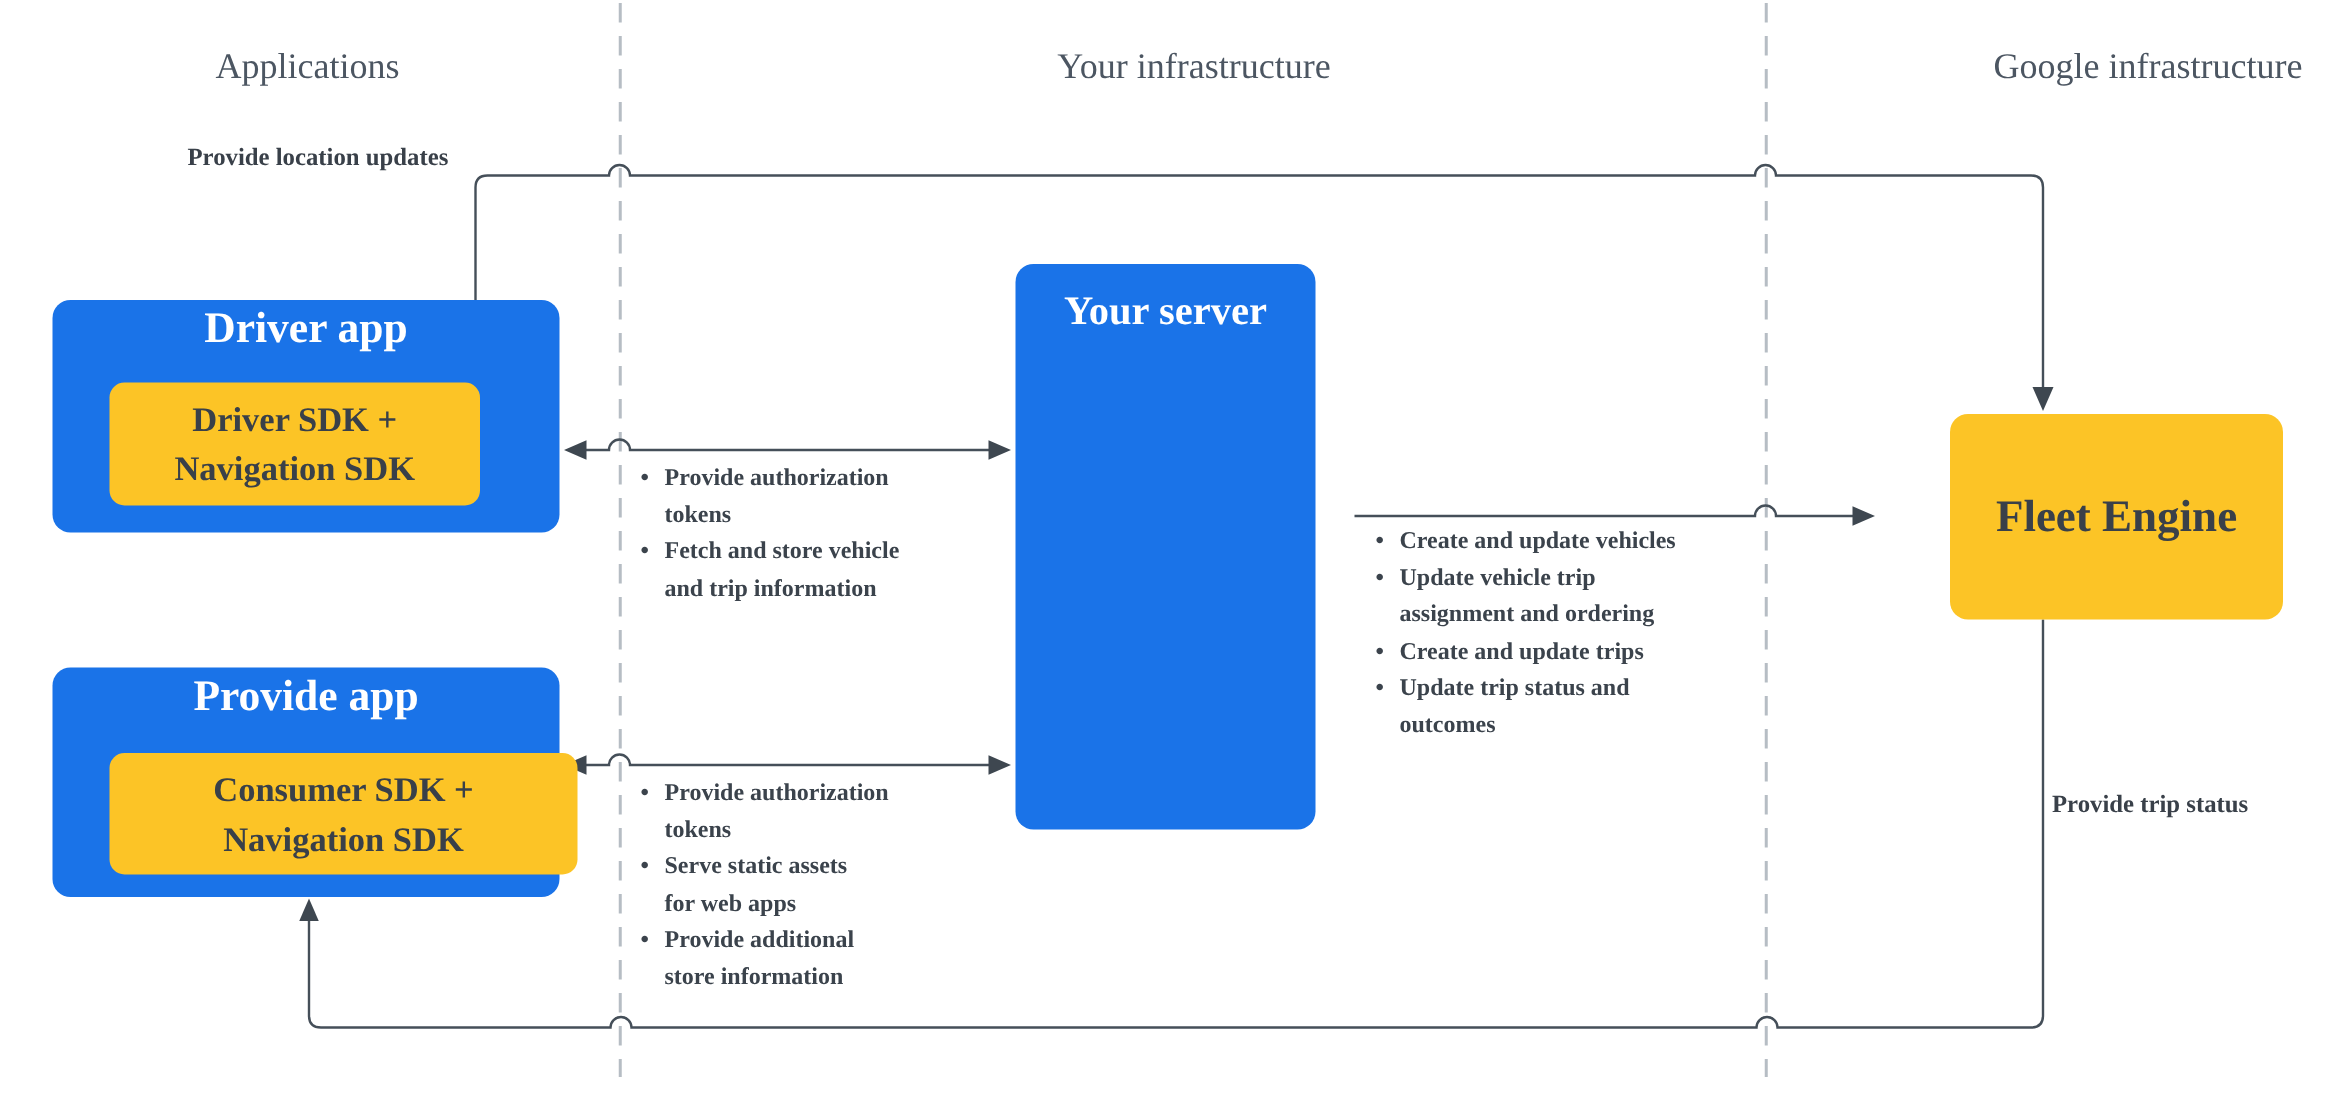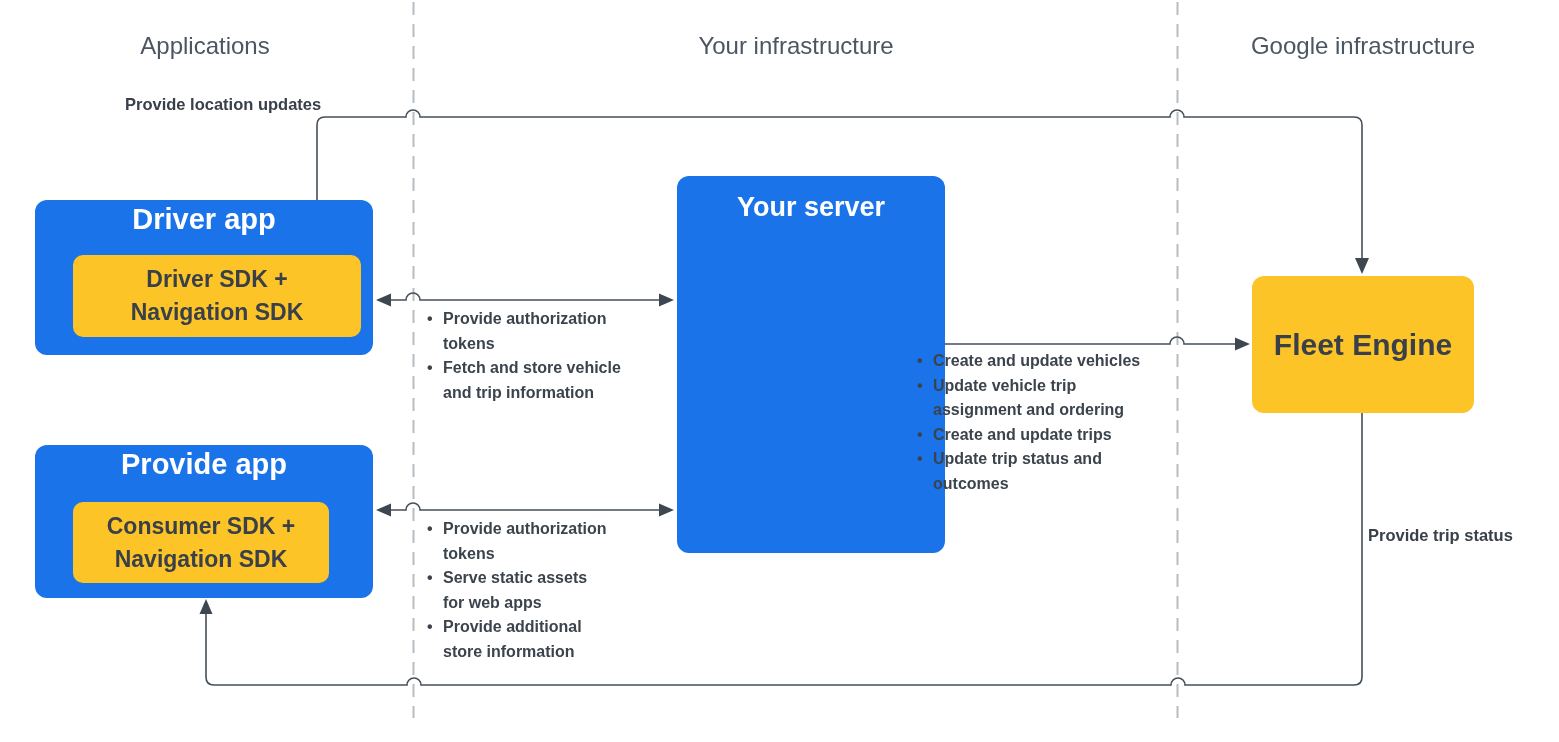--- a/index.html
+++ b/index.html
@@ -1,27 +1,27 @@
 <!DOCTYPE html>
 <html><head>
 <meta charset="utf-8">
 <style>
   html,body{margin:0;padding:0;background:#ffffff;}
   .canvas{
     position:relative;width:1559px;height:742px;background:#ffffff;
-    font-family:Liberation Sans, sans-serif;overflow:hidden;
+    font-family:Liberation Serif, serif;overflow:hidden;
   }
   svg.wires{position:absolute;left:0;top:0;width:1559px;height:742px;}
   .lane-header{
     position:absolute;top:32px;transform:translateX(-50%);
     font-size:24px;color:#4c5662;white-space:nowrap;
   }
   .node{position:absolute;border-radius:12px;}
   .blue{background:#1a73e8;}
-  .yellow{background:#fcc426;}
+  .yellow{background:#fcc426;margin-left:48px;}
   .node-title{
     color:#ffffff;font-weight:bold;font-size:29px;text-align:center;
     padding-top:3px;white-space:nowrap;
   }
   .server-title{padding-top:16px;font-size:27px;}
   .sdk{
     position:absolute;border-radius:10px;background:#fcc426;
     display:flex;align-items:center;justify-content:center;text-align:center;
     font-weight:bold;font-size:23px;line-height:33px;color:#394049;
     white-space:pre-line;
@@ -64,38 +64,38 @@
 
     <path d="M 903 344 L 1170 344 A 7 7 0 0 1 1184 344 L 1236 344" fill="none" stroke="#454f59" stroke-width="1.6"></path>
     <polygon points="1235,337.5 1235,350.5 1250,344" fill="#3e4750"></polygon>
 
     <path d="M 1362 413 L 1362 677 Q 1362 685 1354 685 L 1185 685 A 7 7 0 0 0 1171 685 L 421 685 A 7 7 0 0 0 407 685 L 214 685 Q 206 685 206 677 L 206 614" fill="none" stroke="#454f59" stroke-width="1.6"></path>
     <polygon points="199.5,614 212.5,614 206,599" fill="#3e4750"></polygon>
   </svg>
 
   <div class="lane-header" style="left:205px">Applications</div>
   <div class="lane-header" style="left:796px">Your infrastructure</div>
-  <div class="lane-header" style="left:1363px">Google infrastructure</div>
+  <div class="lane-header" style="left:1432px">Google infrastructure</div>
 
   <div class="edge-label" style="left:125px;top:95px">Provide location updates</div>
   <div class="edge-label" style="left:1368px;top:526px">Provide trip status</div>
 
   <div class="node blue" style="left:35px;top:200px;width:338px;height:155px">
     <div class="node-title">Driver app</div>
   </div>
-  <div class="sdk" style="left:73px;top:255px;width:288px;height:82px">Driver SDK +
+  <div class="sdk" style="left:73px;top:255px;width:247px;height:82px">Driver SDK +
 Navigation SDK</div>
 
   <div class="node blue" style="left:35px;top:445px;width:338px;height:153px">
     <div class="node-title">Provide app</div>
   </div>
-  <div class="sdk" style="left:73px;top:502px;width:256px;height:81px">Consumer SDK +
+  <div class="sdk" style="left:73px;top:502px;width:312px;height:81px">Consumer SDK +
 Navigation SDK</div>
 
-  <div class="node blue" style="left:677px;top:176px;width:268px;height:377px">
+  <div class="node blue" style="left:677px;top:176px;width:200px;height:377px">
     <div class="node-title server-title">Your server</div>
   </div>
 
   <div class="node yellow fleet" style="left:1252px;top:276px;width:222px;height:137px">
     <div>Fleet Engine</div>
   </div>
 
   <ul class="notes" style="left:427px;top:307px;width:250px">
     <li>Provide authorization
 tokens</li>

